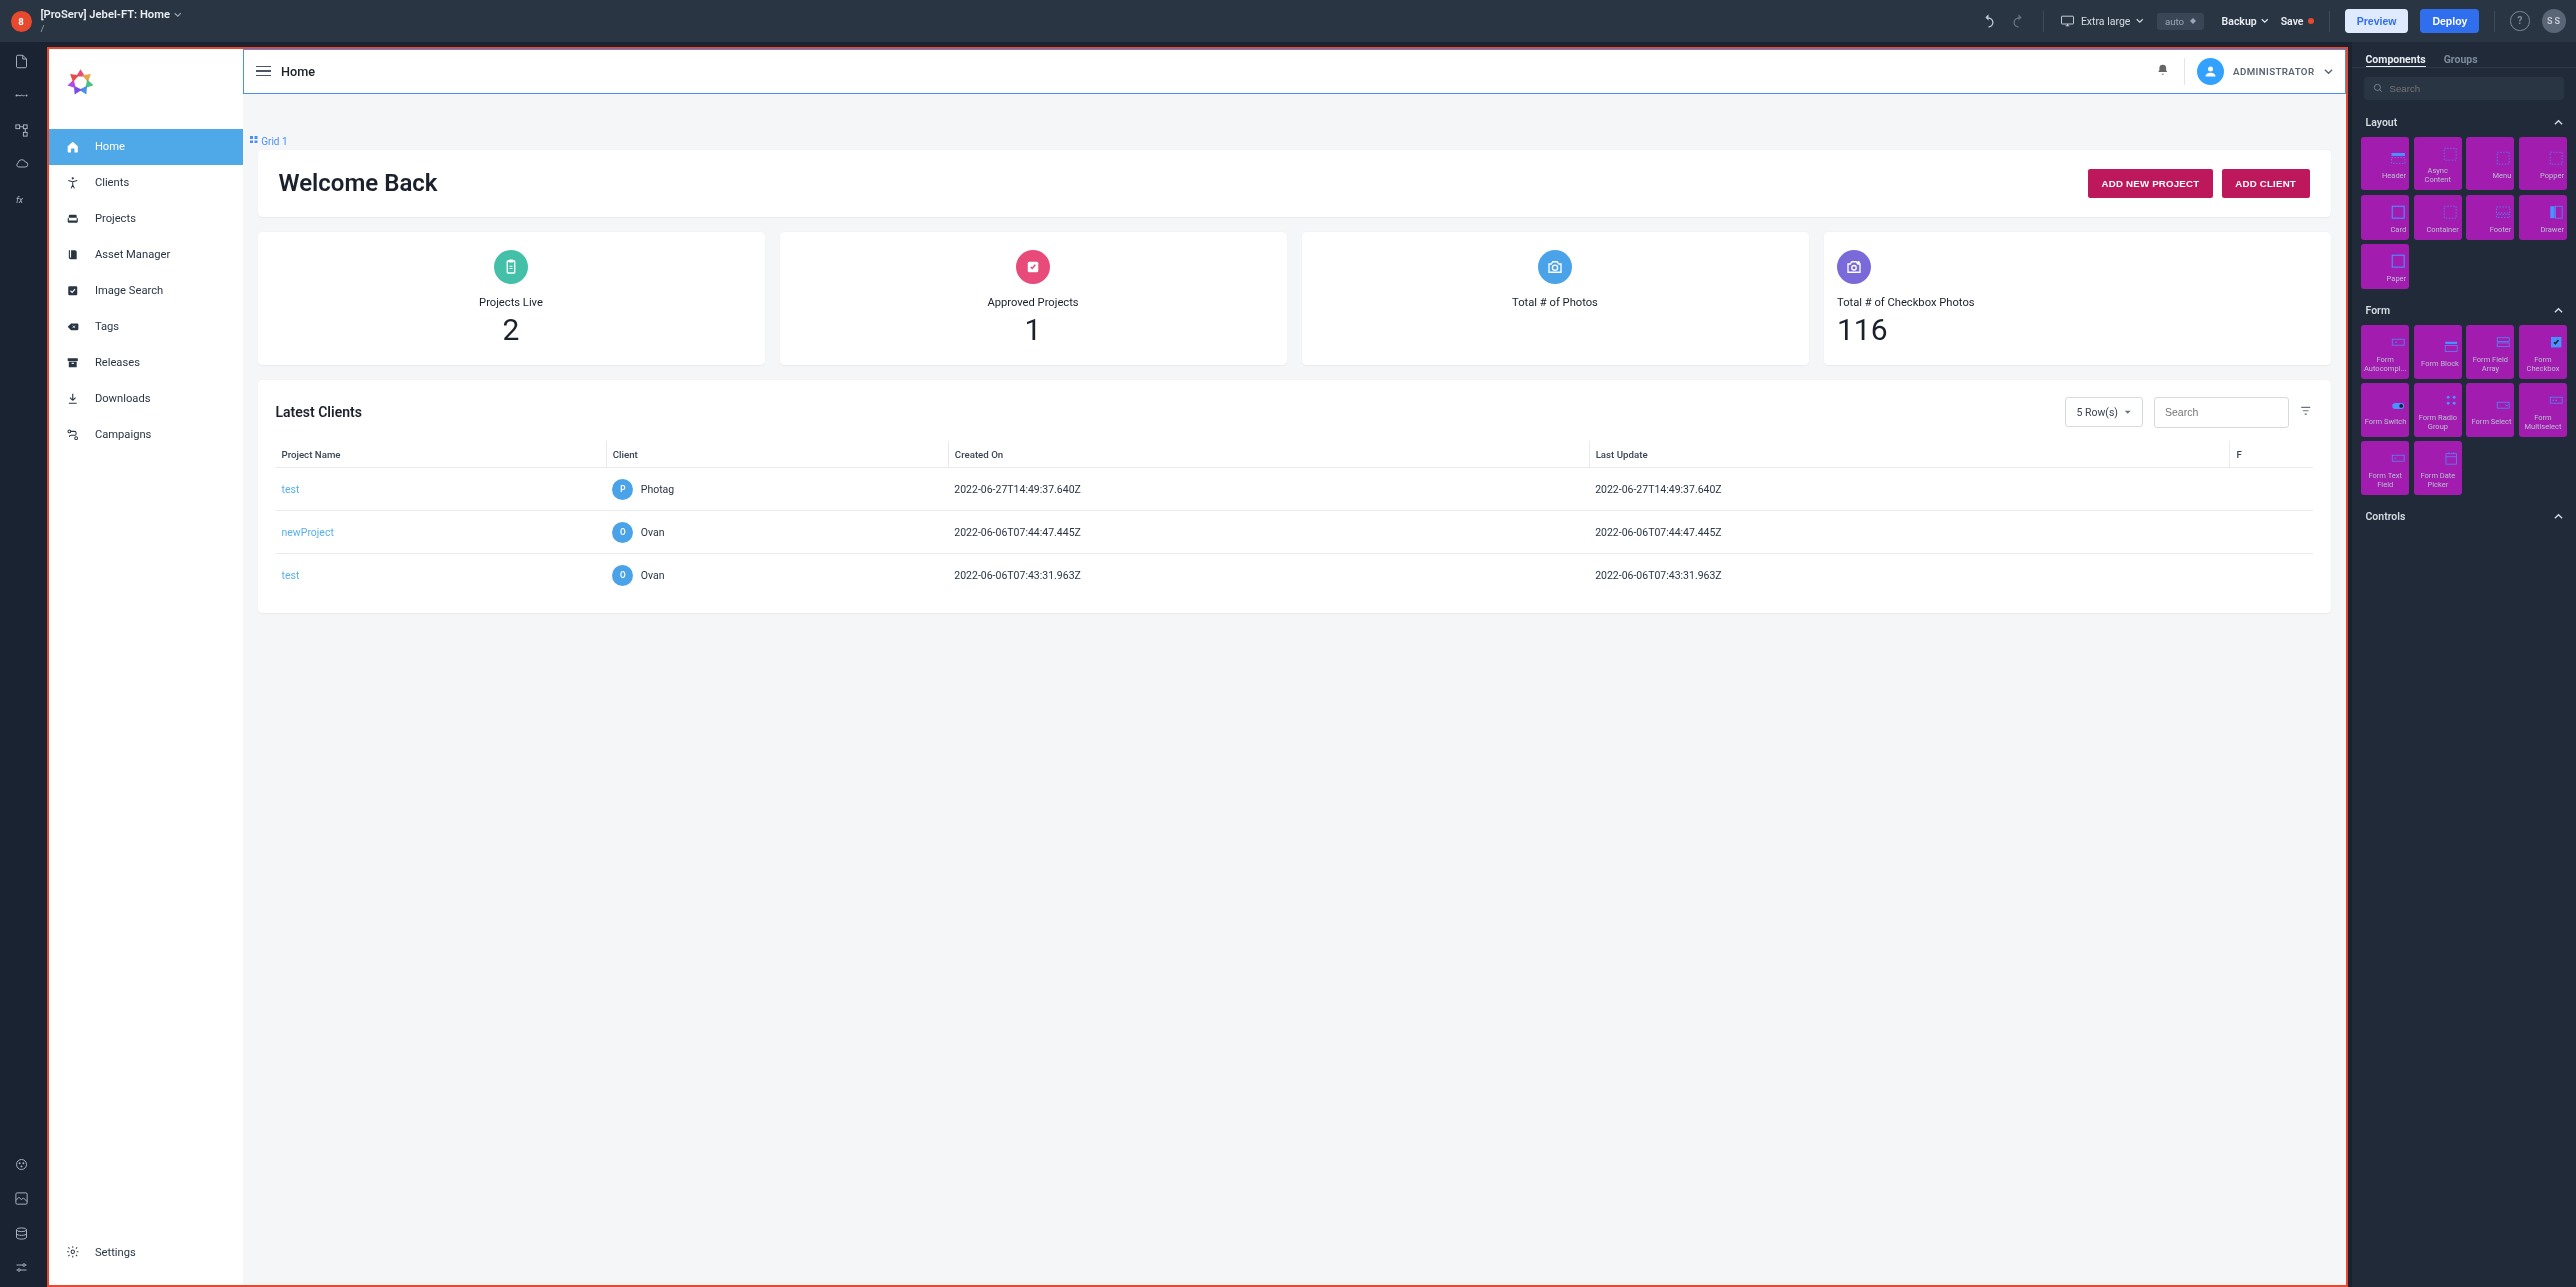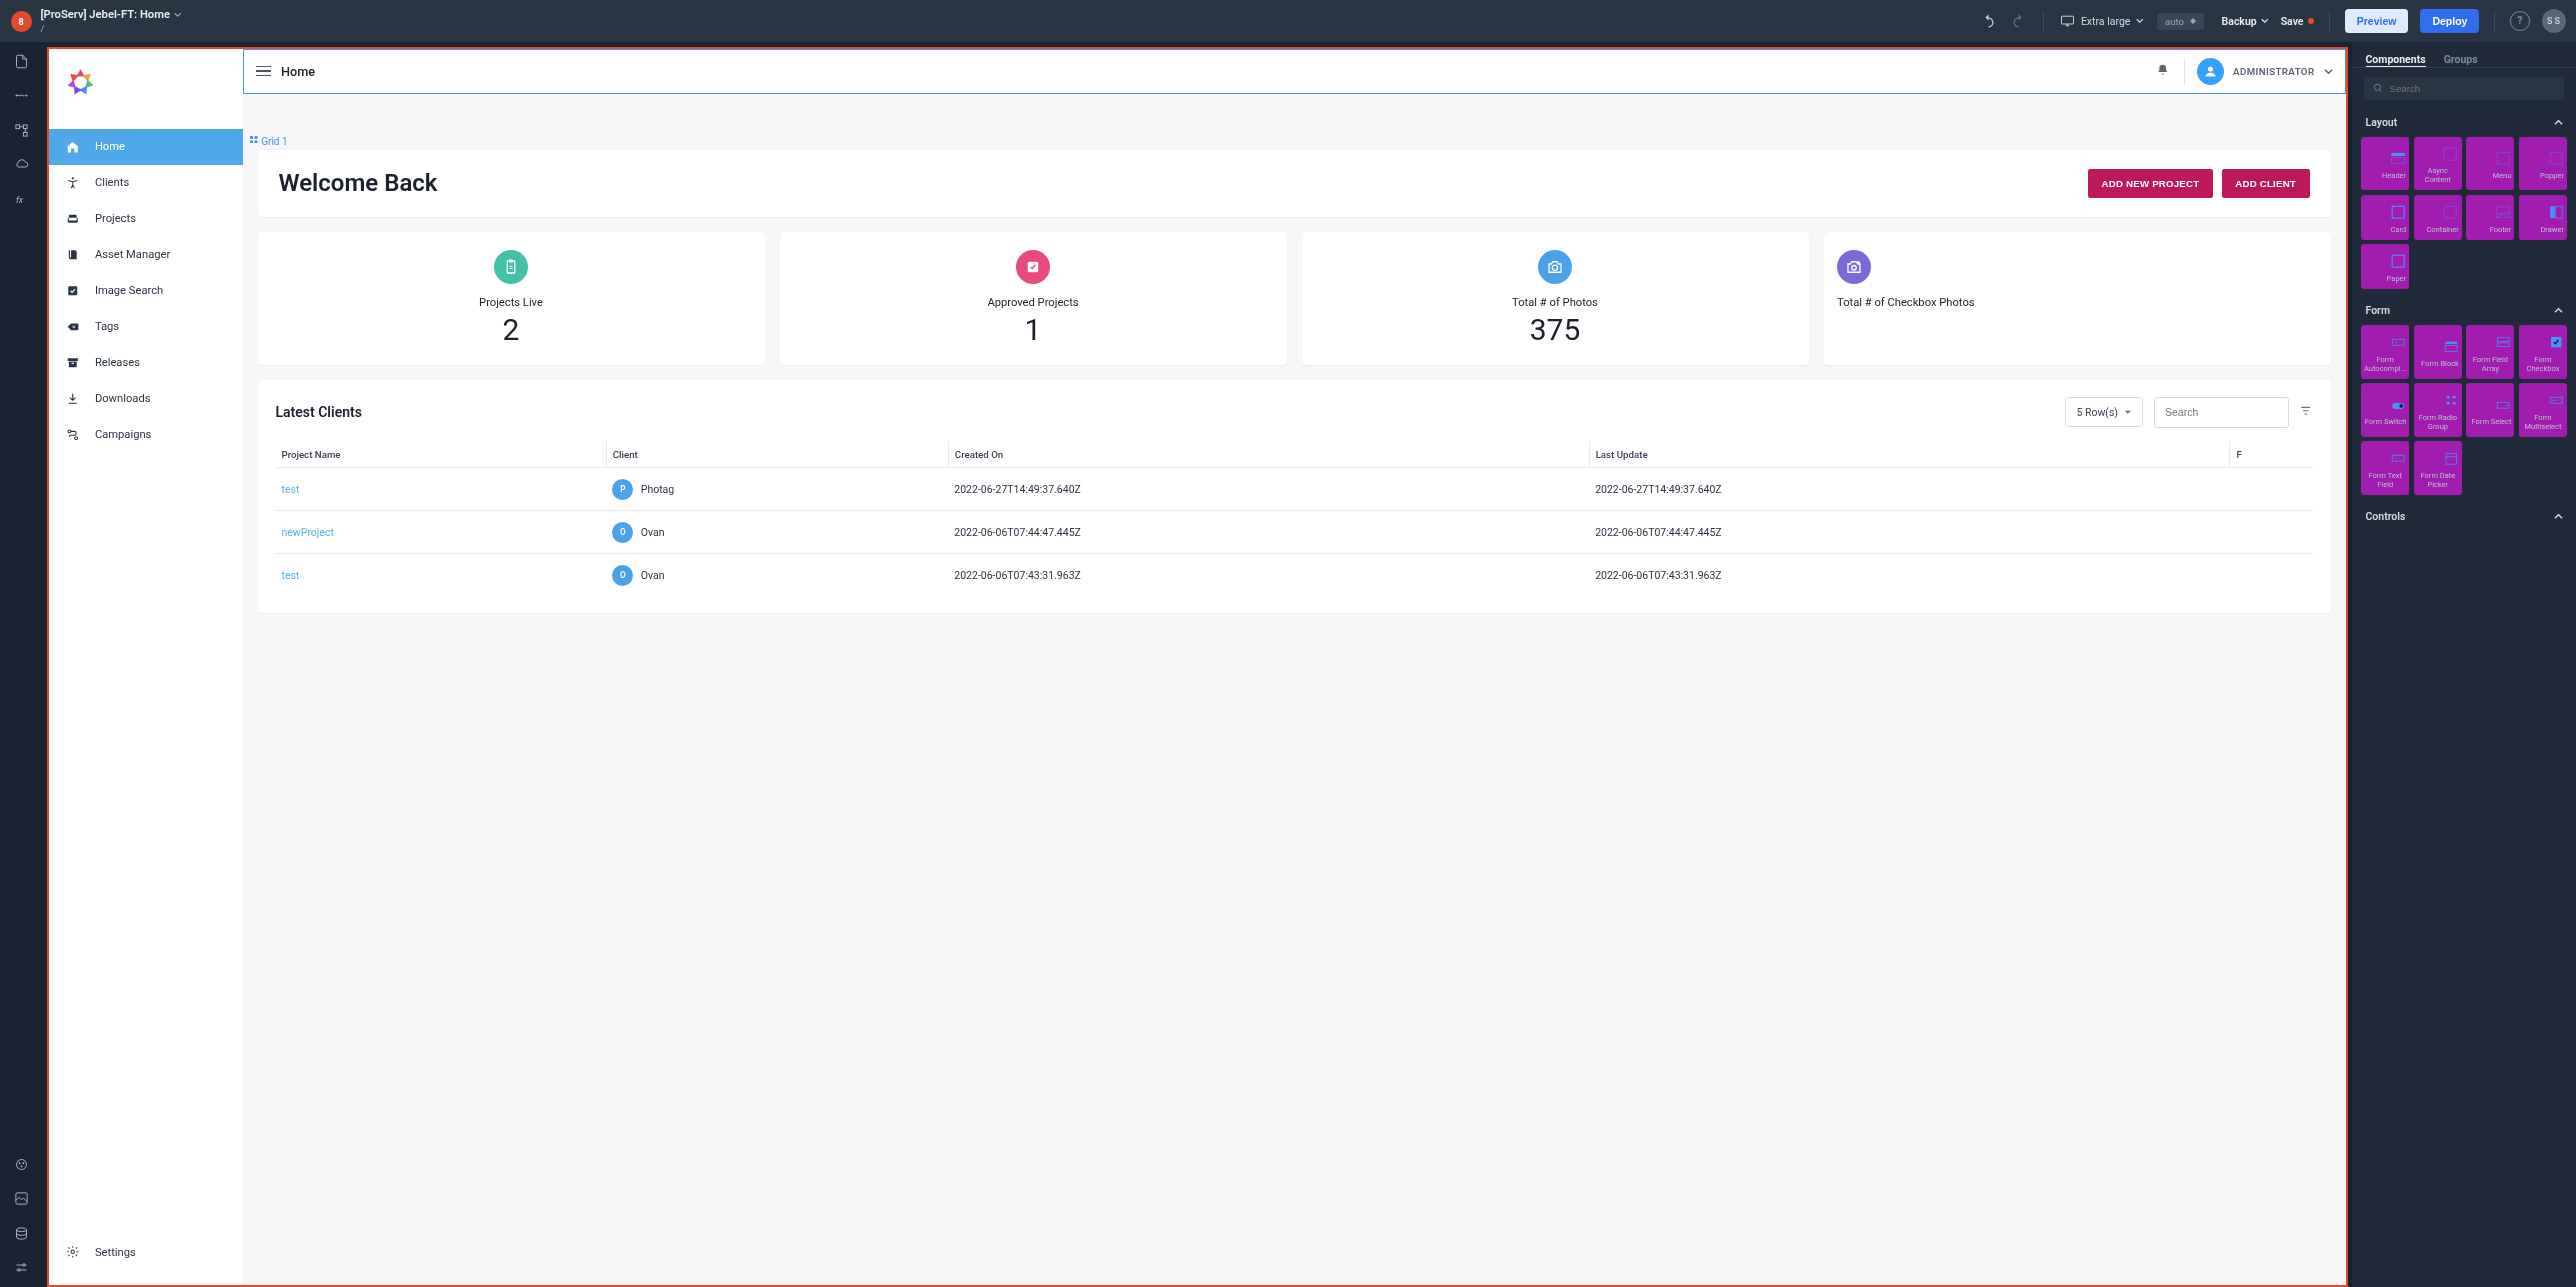--- a/index.html
+++ b/index.html
@@ -424,31 +424,31 @@
                 <div class="stat-num">1</div>
               </div>
               <div class="stat-card">
                 <div class="stat-icon" style="background:#4aa3e8">
                   <svg width="18" height="18" viewBox="0 0 24 24" style="color:#4aa3e8">
                     <path d="M4 8h3l2-3h6l2 3h3v11H4V8z" fill="none" stroke="#fff" stroke-width="1.8"></path>
                     <circle cx="12" cy="13" r="3.5" fill="none" stroke="#fff" stroke-width="1.8"></circle>
                   </svg>
                 </div>
                 <div class="stat-label">Total # of Photos</div>
-                <div class="stat-num">375</div>
               </div>
               <div class="stat-card left-align">
                 <div class="stat-icon" style="background:#7a6ad9">
                   <svg width="18" height="18" viewBox="0 0 24 24" style="color:#7a6ad9">
                     <path d="M4 8h3l2-3h6l2 3h3v11H4V8z" fill="none" stroke="#fff" stroke-width="1.8"></path>
                     <circle cx="12" cy="13" r="3" fill="none" stroke="#fff" stroke-width="1.8"></circle>
                     <path d="M18 4v4M16 6h4" stroke="#fff" stroke-width="1.8"></path>
                   </svg>
                 </div>
                 <div class="stat-label">Total # of Checkbox Photos</div>
+                <div class="stat-num">116</div>
               </div>
             </div>
 
           <div class="table-card">
             <div class="table-head">
               <div class="table-title">Latest Clients</div>
               <div class="select-box">
                 <span>5 Row(s)</span>
                 <svg width="7.5" height="4.5" viewBox="0 0 10 6">
                     <path d="M1 1l4 4 4-4" fill="#68727f"></path>

